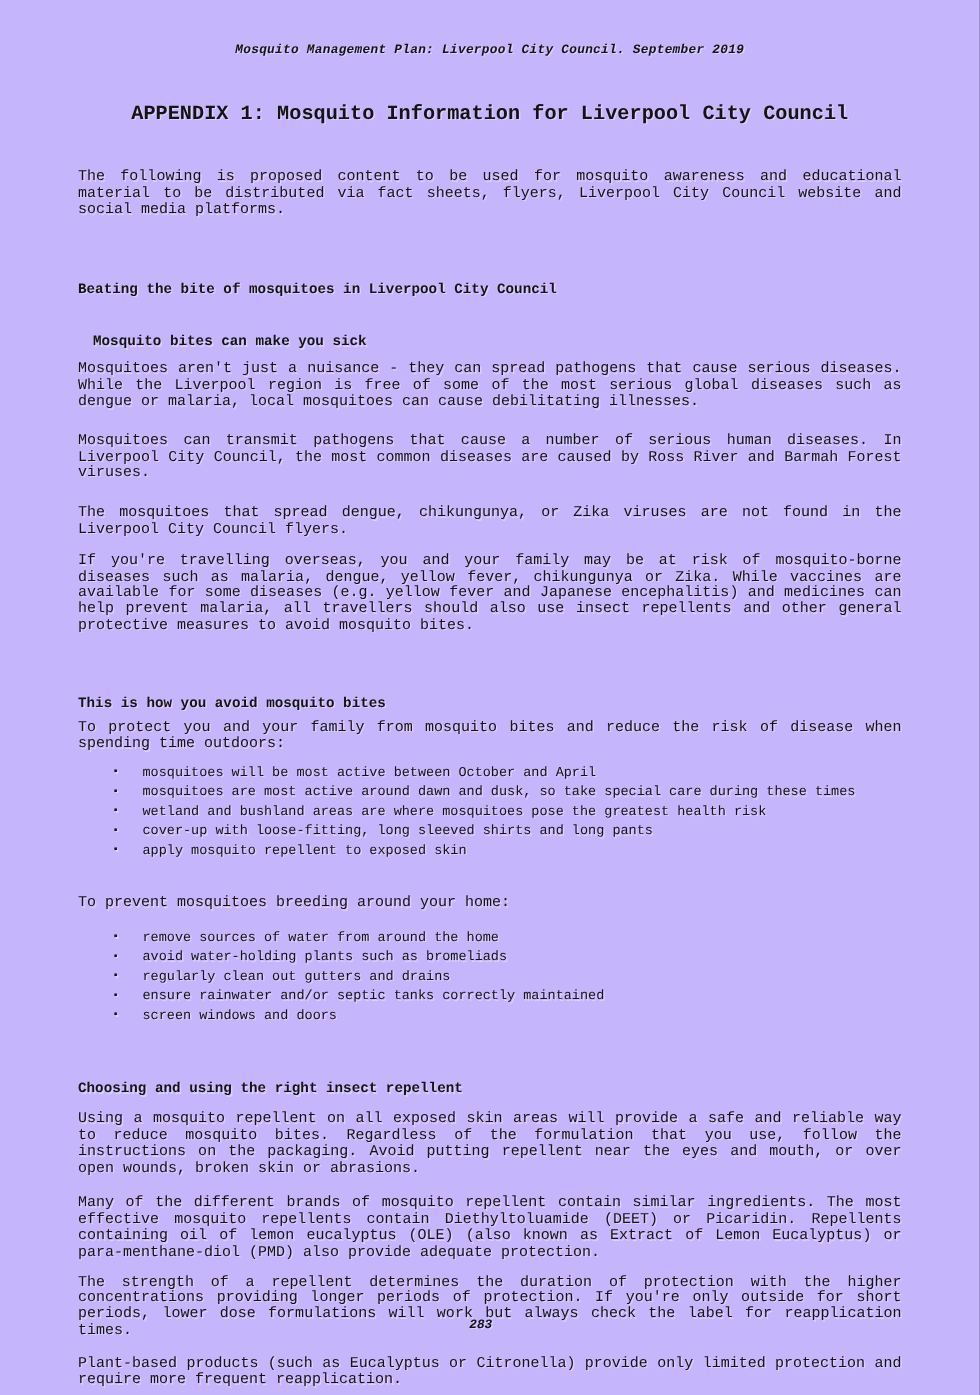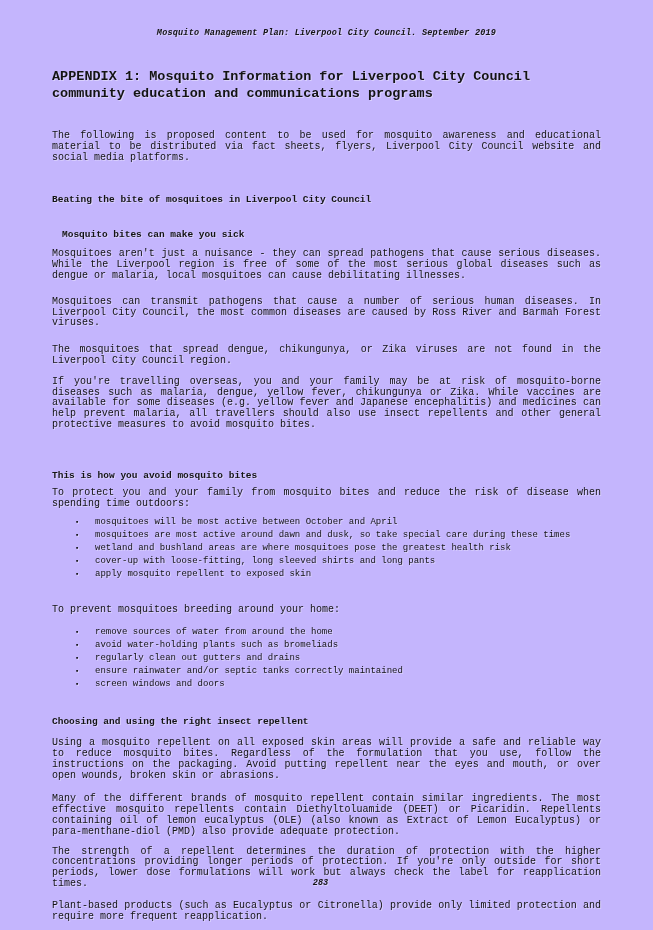--- a/index.html
+++ b/index.html
@@ -23,48 +23,49 @@
     font-size: 8.5px;
     font-style: italic;
     font-weight: bold;
     text-align: center;
     letter-spacing: 0.2px;
     margin: 0 0 30px 0;
   }
   .doc-title {
     font-size: 13.5px;
     font-weight: bold;
+    text-align: center;
     line-height: 17px;
     margin: 0 0 29px 0;
   }
   p.body {
     font-size: 10px;
     line-height: 10.8px;
     text-align: justify;
     margin: 0;
   }
   .h-section {
     font-size: 9.5px;
     font-weight: bold;
     margin: 0;
     line-height: 11px;
   }
   #p-intro        { margin-top: 0; }
-  #h-beating      { margin-top: 31px; }
+  #h-beating      { margin-top: 41px; }
   #h-sick         { margin-top: 24px; padding-left: 10px; }
   #p-sick1        { margin-top: 9px; }
   #p-sick2        { margin-top: 15px; }
   #p-sick3        { margin-top: 16px; }
   #p-sick4        { margin-top: 10px; }
   #h-avoid        { margin-top: 39px; }
   #p-outdoors     { margin-top: 7px; }
   #ul-outdoors    { margin-top: 7px; }
   #p-home         { margin-top: 24px; }
   #ul-home        { margin-top: 10px; }
-  #h-repellent    { margin-top: 25px; }
+  #h-repellent    { margin-top: 36px; }
   #p-rep1         { margin-top: 11px; }
   #p-rep2         { margin-top: 13px; }
   #p-rep3         { margin-top: 9px; }
   #p-rep4         { margin-top: 11px; }
   ul.bullets {
     list-style: none;
     margin: 0;
     padding: 0 0 0 23px;
   }
   ul.bullets li {
@@ -92,31 +93,30 @@
 </style>
 </head>
 <body>
 
 <div class="page">
 
   <div class="running-header">Mosquito Management Plan: Liverpool City Council. September 2019</div>
 
   <div class="doc-title">
     <span>APPENDIX 1: Mosquito Information for Liverpool City Council</span><br>
-    <span>community education and communications programs</span>
   </div>
 
   <p class="body" id="p-intro">The following is proposed content to be used for mosquito awareness and educational material to be distributed via fact sheets, flyers, Liverpool City Council website and social media platforms.</p>
 
   <div class="h-section" id="h-beating">Beating the bite of mosquitoes in Liverpool City Council</div>
 
   <div class="h-section" id="h-sick">Mosquito bites can make you sick</div>
   <p class="body" id="p-sick1">Mosquitoes aren't just a nuisance - they can spread pathogens that cause serious diseases. While the Liverpool region is free of some of the most serious global diseases such as dengue or malaria, local mosquitoes can cause debilitating illnesses.</p>
   <p class="body" id="p-sick2">Mosquitoes can transmit pathogens that cause a number of serious human diseases. In Liverpool City Council, the most common diseases are caused by Ross River and Barmah Forest viruses.</p>
-  <p class="body" id="p-sick3">The mosquitoes that spread dengue, chikungunya, or Zika viruses are not found in the Liverpool City Council region.</p>
+  <p class="body" id="p-sick3">The mosquitoes that spread dengue, chikungunya, or Zika viruses are not found in the Liverpool City Council flyers.</p>
   <p class="body" id="p-sick4">If you're travelling overseas, you and your family may be at risk of mosquito-borne diseases such as malaria, dengue, yellow fever, chikungunya or Zika. While vaccines are available for some diseases (e.g. yellow fever and Japanese encephalitis) and medicines can help prevent malaria, all travellers should also use insect repellents and other general protective measures to avoid mosquito bites.</p>
 
   <div class="h-section" id="h-avoid">This is how you avoid mosquito bites</div>
   <p class="body" id="p-outdoors">To protect you and your family from mosquito bites and reduce the risk of disease when spending time outdoors:</p>
 
   <ul class="bullets" id="ul-outdoors">
     <li>
         <span class="bullet">▪</span>
         <span>mosquitoes will be most active between October and April</span>
       </li>

